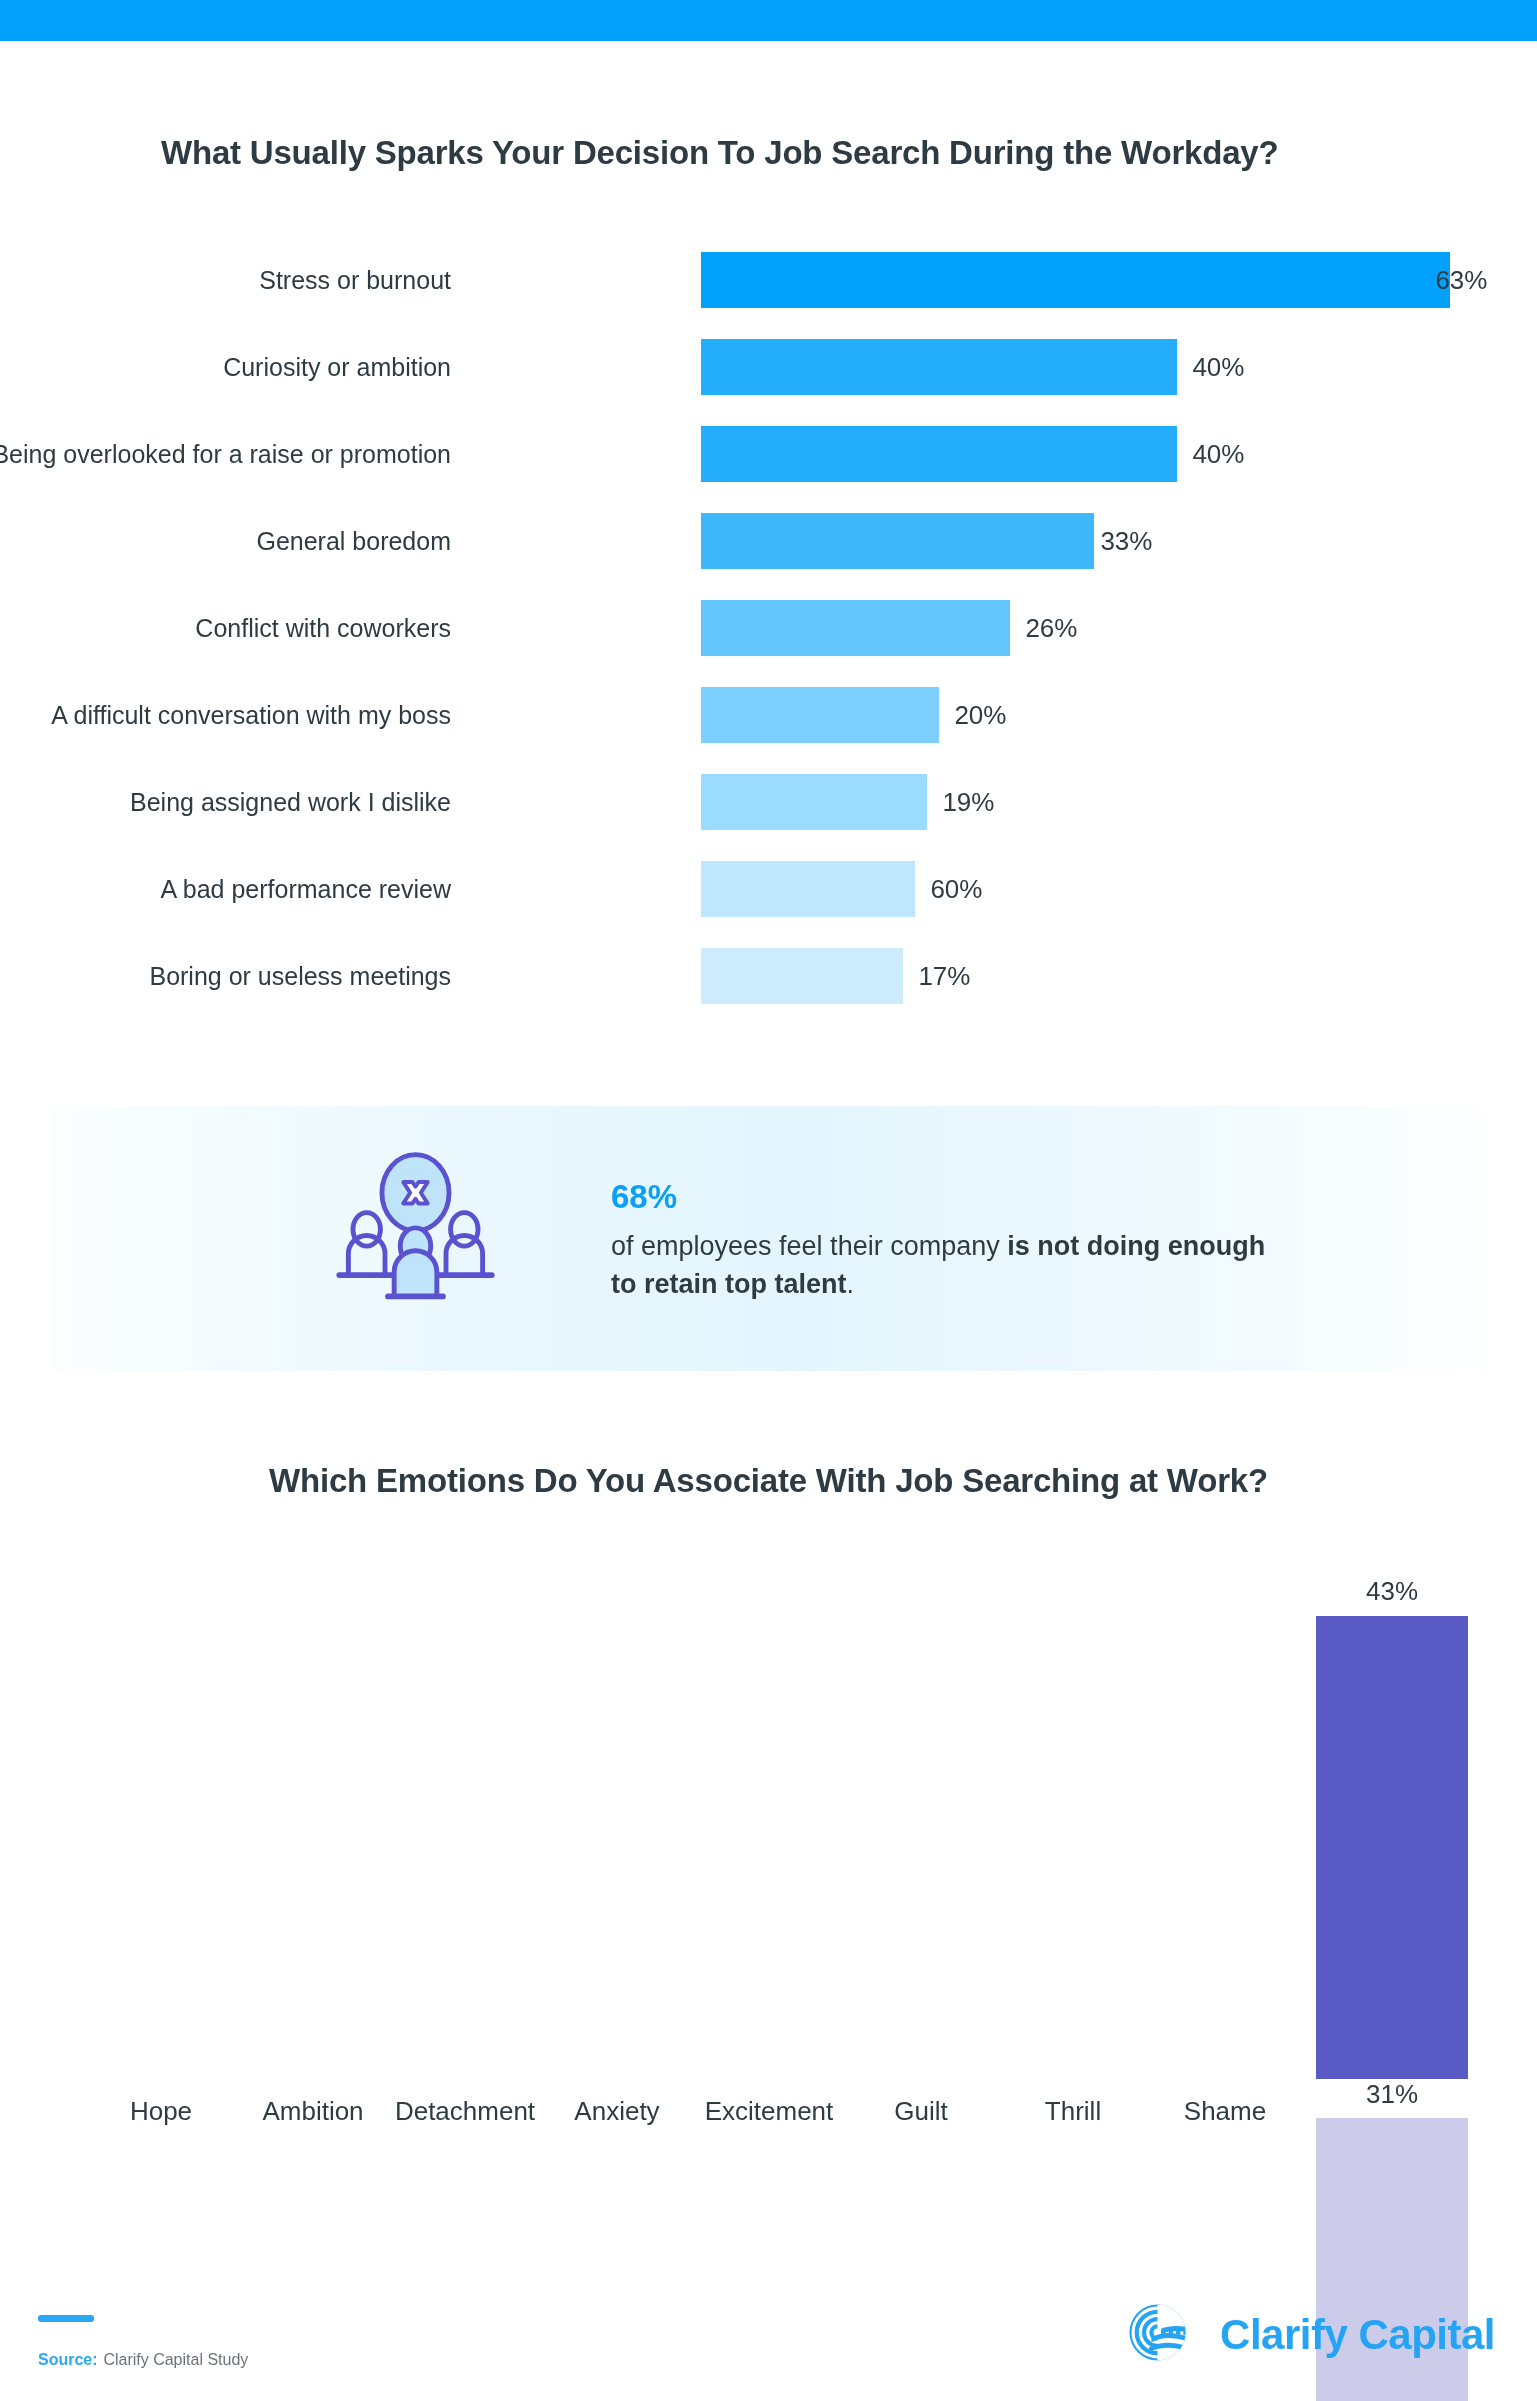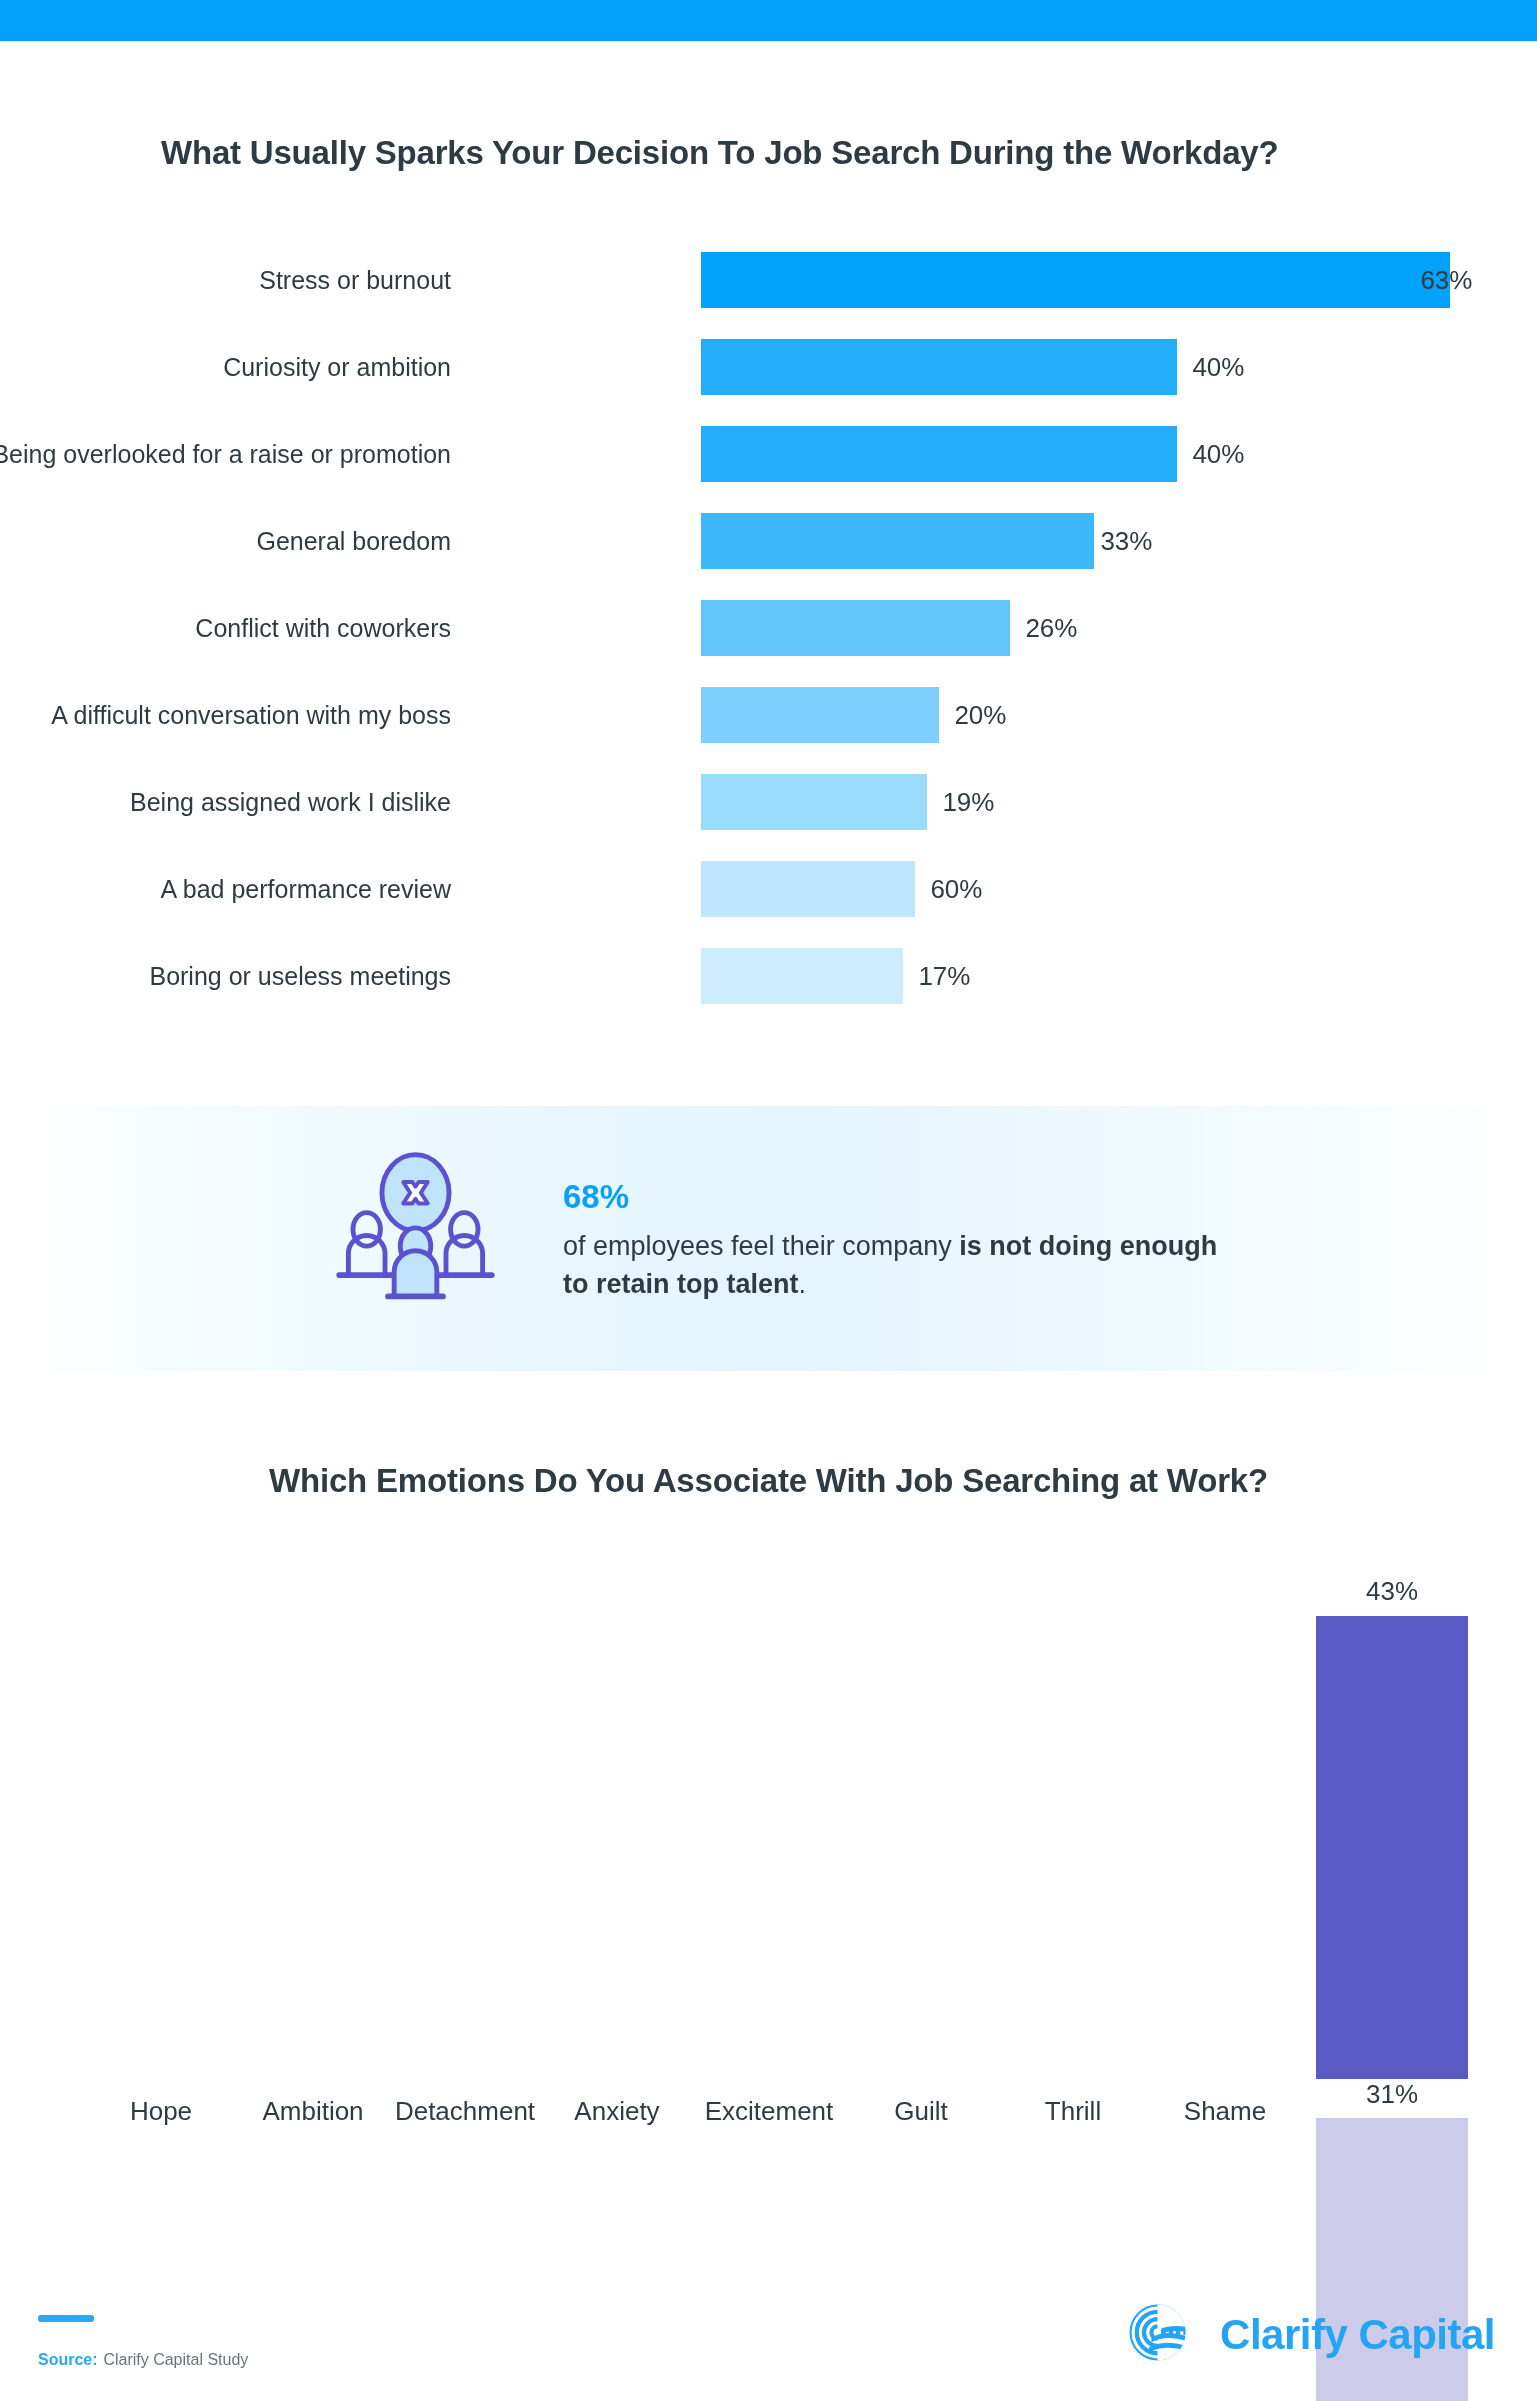--- a/index.html
+++ b/index.html
@@ -53,21 +53,21 @@
     position:absolute; top:50%; transform:translateY(-50%);
     margin-left:15.4px;
     font-size:26px; color:#2f3b42; white-space:nowrap;
   }
 
   
   .callout {
     position:absolute; left:53px; top:1106px;
     width:1431px; height:265px;
     background:linear-gradient(90deg,#fbfeff 0%,#eaf8fe 28%,#e4f5fd 52%,#eef9fe 76%,#fdffff 100%);
-    display:flex; align-items:center;
+    display:flex; align-items:center;gap:48px;
   }
   .callout-icon {
     margin-left:271px;
     width:183px; height:183px;
     flex:none;
     display:flex; align-items:center; justify-content:center;
   }
   .callout-text {
     margin-left:56px;
     font-size:27px; line-height:1.42; color:#2f3b42;
@@ -138,21 +138,21 @@
 
 <div class="top-bar"></div>
 
 <div class="sec1-title">What Usually Sparks Your Decision To Job Search During the Workday?</div>
 
 <div class="hbar-chart" id="hbar-chart">
     <div class="hbar-row">
       <div class="hbar-label">Stress or burnout</div>
       <div class="hbar-track" style="width: 749px;">
         <div class="hbar-fill" style="width: 749px; background: rgb(2, 161, 251);"></div>
-        <span class="hbar-value" style="left: 704px;">63%</span>
+        <span class="hbar-value" style="left: 719px;">63%</span>
       </div>
     </div>
     <div class="hbar-row">
       <div class="hbar-label">Curiosity or ambition</div>
       <div class="hbar-track" style="width: 476px;">
         <div class="hbar-fill" style="width: 476px; background: rgb(36, 173, 250);"></div>
         <span class="hbar-value" style="left: 476px;">40%</span>
       </div>
     </div>
     <div class="hbar-row">

